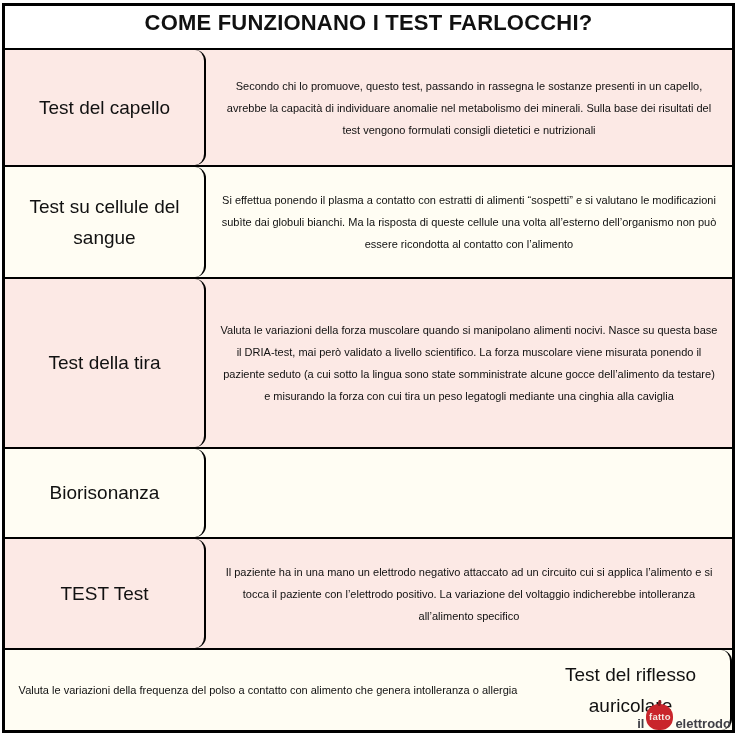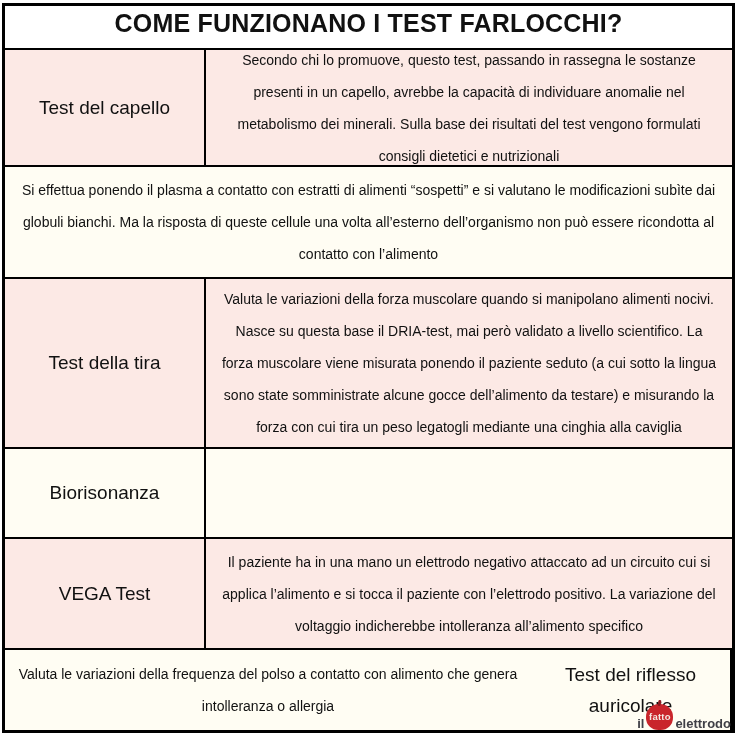--- a/index.html
+++ b/index.html
@@ -30,21 +30,21 @@
   }
   .theader {
     height: 44px;
     box-sizing: border-box;
     border-bottom: 2px solid #000000;
     display: flex;
     align-items: center;
     justify-content: center;
     background: #ffffff;
     font-weight: 700;
-    font-size: 25px;
+    font-size: 22px;
     letter-spacing: 0.2px;
     padding-bottom: 8px;
   }
   .trow {
     display: flex;
     box-sizing: border-box;
     border-bottom: 2px solid #000000;
   }
   .trow:last-child {
     border-bottom: none;
@@ -59,25 +59,26 @@
     justify-content: center;
     text-align: center;
   }
   .cell-name {
     width: 201px;
     border-right: 2px solid #000000;
     font-size: 19px;
     line-height: 1.65;
     padding: 0 10px;
     flex-shrink: 0;
+    border-radius: 11px;
   }
   .cell-desc {
     flex: 1;
-    font-size: 14px;
-    line-height: 32px;
+    font-size: 11px;
+    line-height: 22px;
     padding: 2px 13px;
   }
   .h-117 { height: 117px; }
   .h-112 { height: 112px; }
   .h-170 { height: 170px; }
   .h-90  { height: 90px;  }
   .h-111 { height: 111px; }
 
   .logo {
     position: absolute;
@@ -132,20 +133,23 @@
     <div class="trow tint-pink h-117">
       <div class="cell cell-name">
         <span>Test del capello</span>
       </div>
       <div class="cell cell-desc">
         <span>Secondo chi lo promuove, questo test, passando in rassegna le sostanze presenti in un capello, avrebbe la capacità di individuare anomalie nel metabolismo dei minerali. Sulla base dei risultati del test vengono formulati consigli dietetici e nutrizionali</span>
       </div>
     </div>
 
     <div class="trow tint-ivory h-112">
+      <div class="cell cell-name">
+        <span>Test su cellule del sangue</span>
+      </div>
       <div class="cell cell-desc">
         <span>Si effettua ponendo il plasma a contatto con estratti di alimenti “sospetti” e si valutano le modificazioni subìte dai globuli bianchi. Ma la risposta di queste cellule una volta all’esterno dell’organismo non può essere ricondotta al contatto con l’alimento</span>
       </div>
     </div>
 
     <div class="trow tint-pink h-170">
       <div class="cell cell-name">
         <span>Test della tira</span>
       </div>
       <div class="cell cell-desc">
@@ -154,21 +158,21 @@
     </div>
 
     <div class="trow tint-ivory h-90">
       <div class="cell cell-name">
         <span>Biorisonanza</span>
       </div>
     </div>
 
     <div class="trow tint-pink h-111">
       <div class="cell cell-name">
-        <span>VEGA Test</span>
+        <span>TEST Test</span>
       </div>
       <div class="cell cell-desc">
         <span>Il paziente ha in una mano un elettrodo negativo attaccato ad un circuito cui si applica l’alimento e si tocca il paziente con l’elettrodo positivo. La variazione del voltaggio indicherebbe intolleranza all’alimento specifico</span>
       </div>
     </div>
 
     <div class="trow tint-ivory">
       <div class="cell cell-desc">
         <span>Valuta le variazioni della frequenza del polso a contatto con alimento che genera intolleranza o allergia</span>
       </div>

